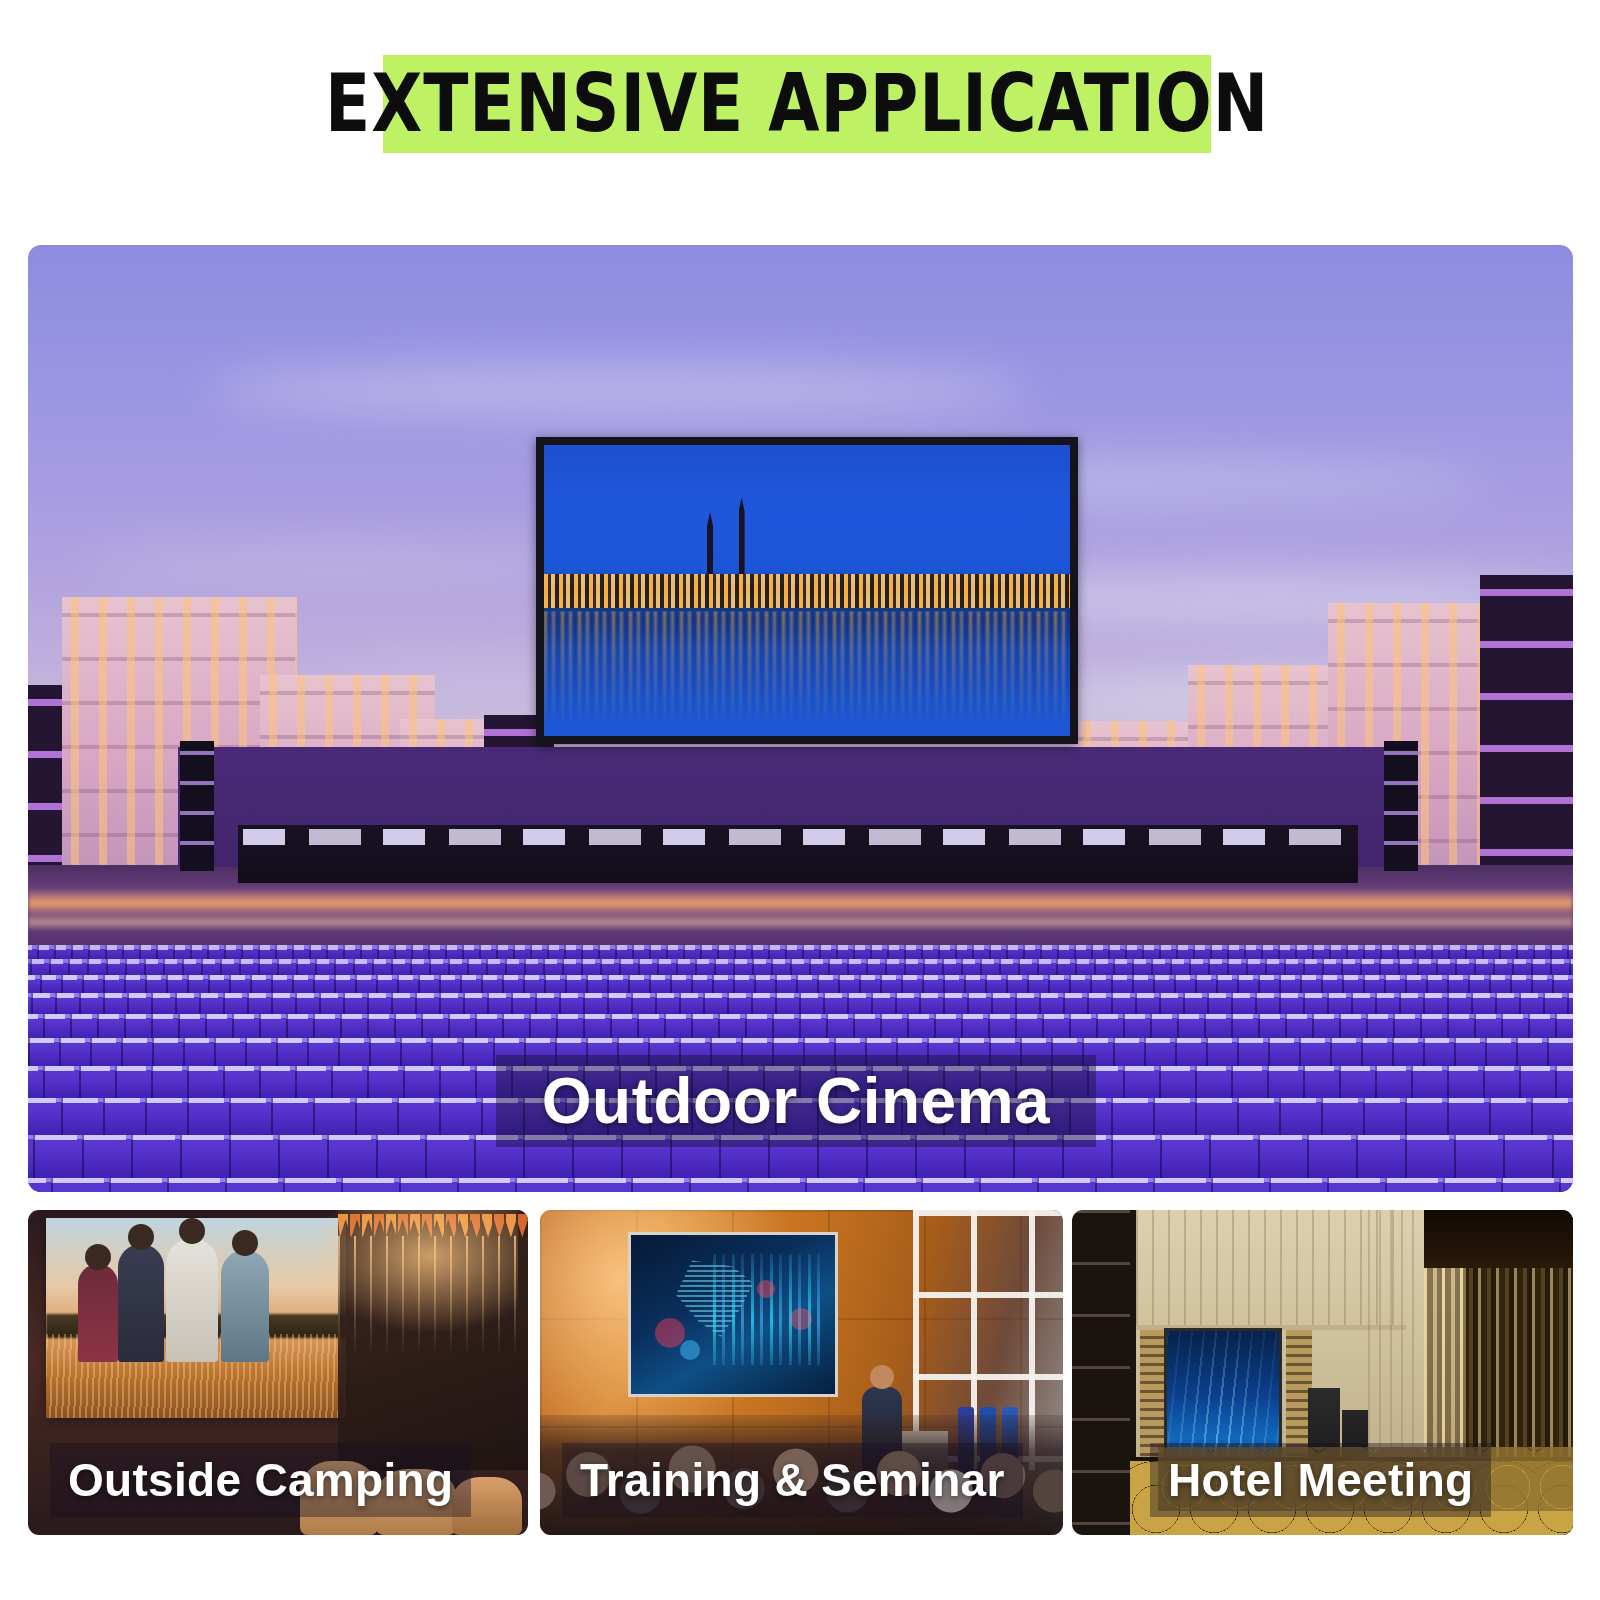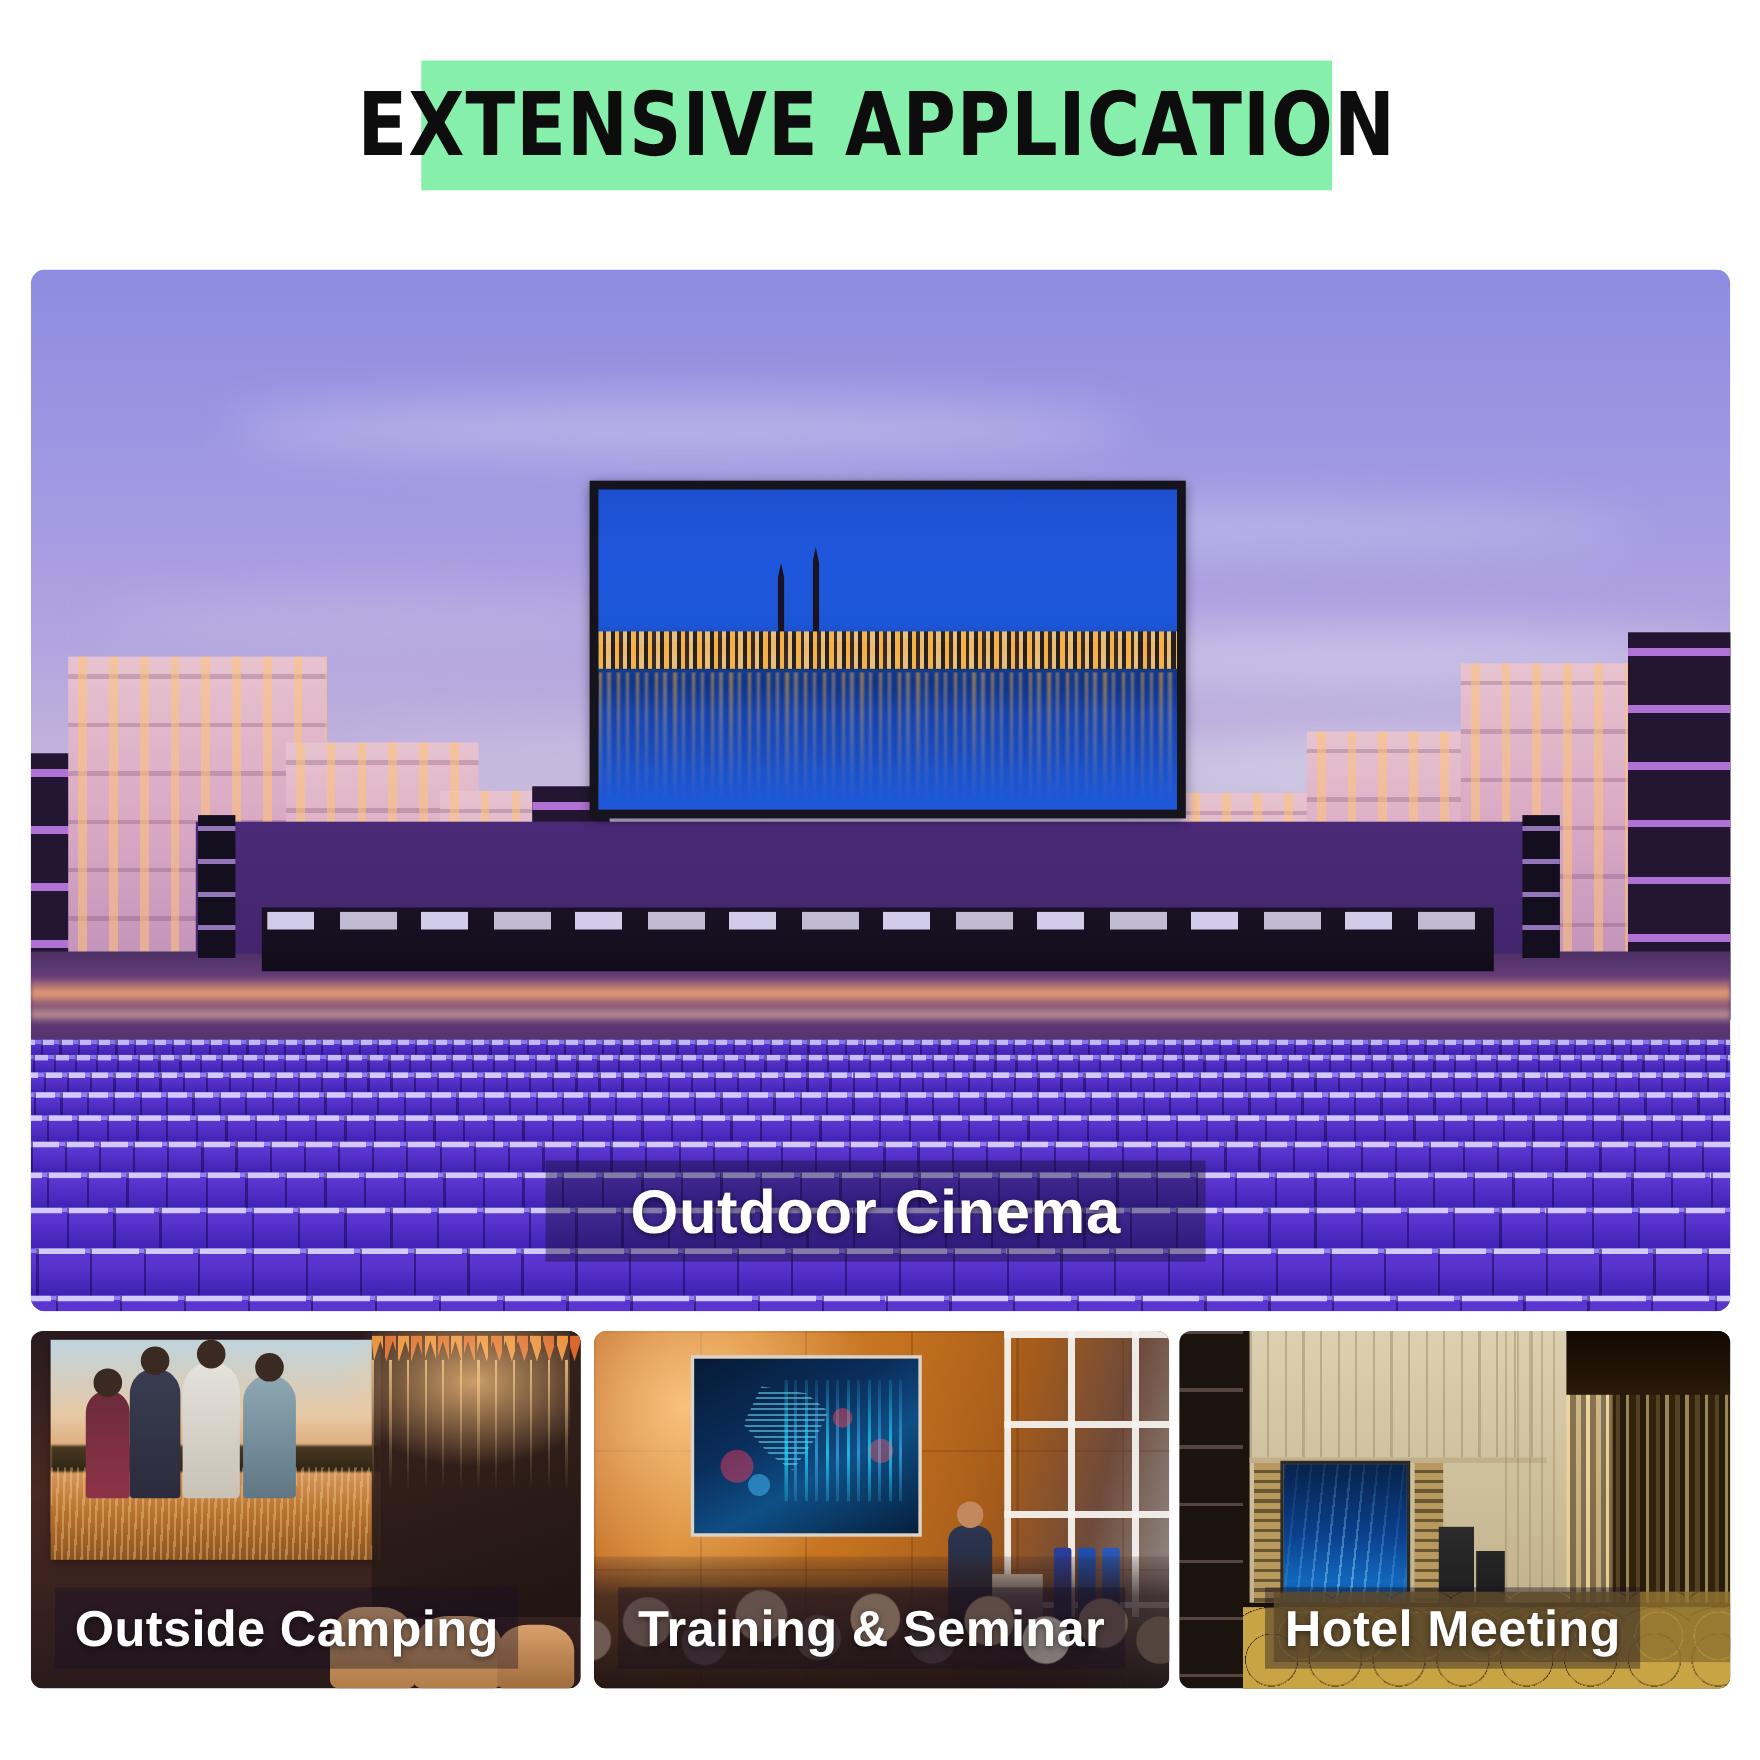--- a/index.html
+++ b/index.html
@@ -9,22 +9,22 @@
     background: #ffffff;
     font-family: "Liberation Sans", sans-serif;
     overflow: hidden;
   }
   .page { position: relative; width: 1600px; height: 1600px; background: #fff; }
 
   
   .banner {
     position: absolute;
     left: 383px; top: 55px;
-    width: 828px; height: 118px;
-    background: #86efac;
+    width: 828px; height: 98px;
+    background: #bef264;
     display: flex; align-items: center; justify-content: center;
   }
   .banner-text {
     font-family: "Liberation Sans Narrow", "DejaVu Sans Condensed", "Liberation Sans", sans-serif;
     font-weight: 700;
     font-size: 80px;
     letter-spacing: 1px;
     color: #0d0d0d;
     line-height: 1;
     transform: scaleX(0.92);
@@ -221,21 +221,21 @@
   
   .hero-caption {
     position: absolute;
     left: 468px; top: 810px;
     width: 600px; height: 92px;
     background: rgba(25,16,48,.42);
     display: flex; align-items: center; justify-content: center;
   }
   .hero-caption-text {
     color: #ffffff;
-    font-size: 56px;
+    font-size: 64px;
     font-weight: 700;
     letter-spacing: .5px;
     text-shadow: 0 2px 6px rgba(0,0,0,.55);
     white-space: nowrap;
   }
 
   
   .tiles {
     position: absolute;
     left: 28px; top: 1210px;

